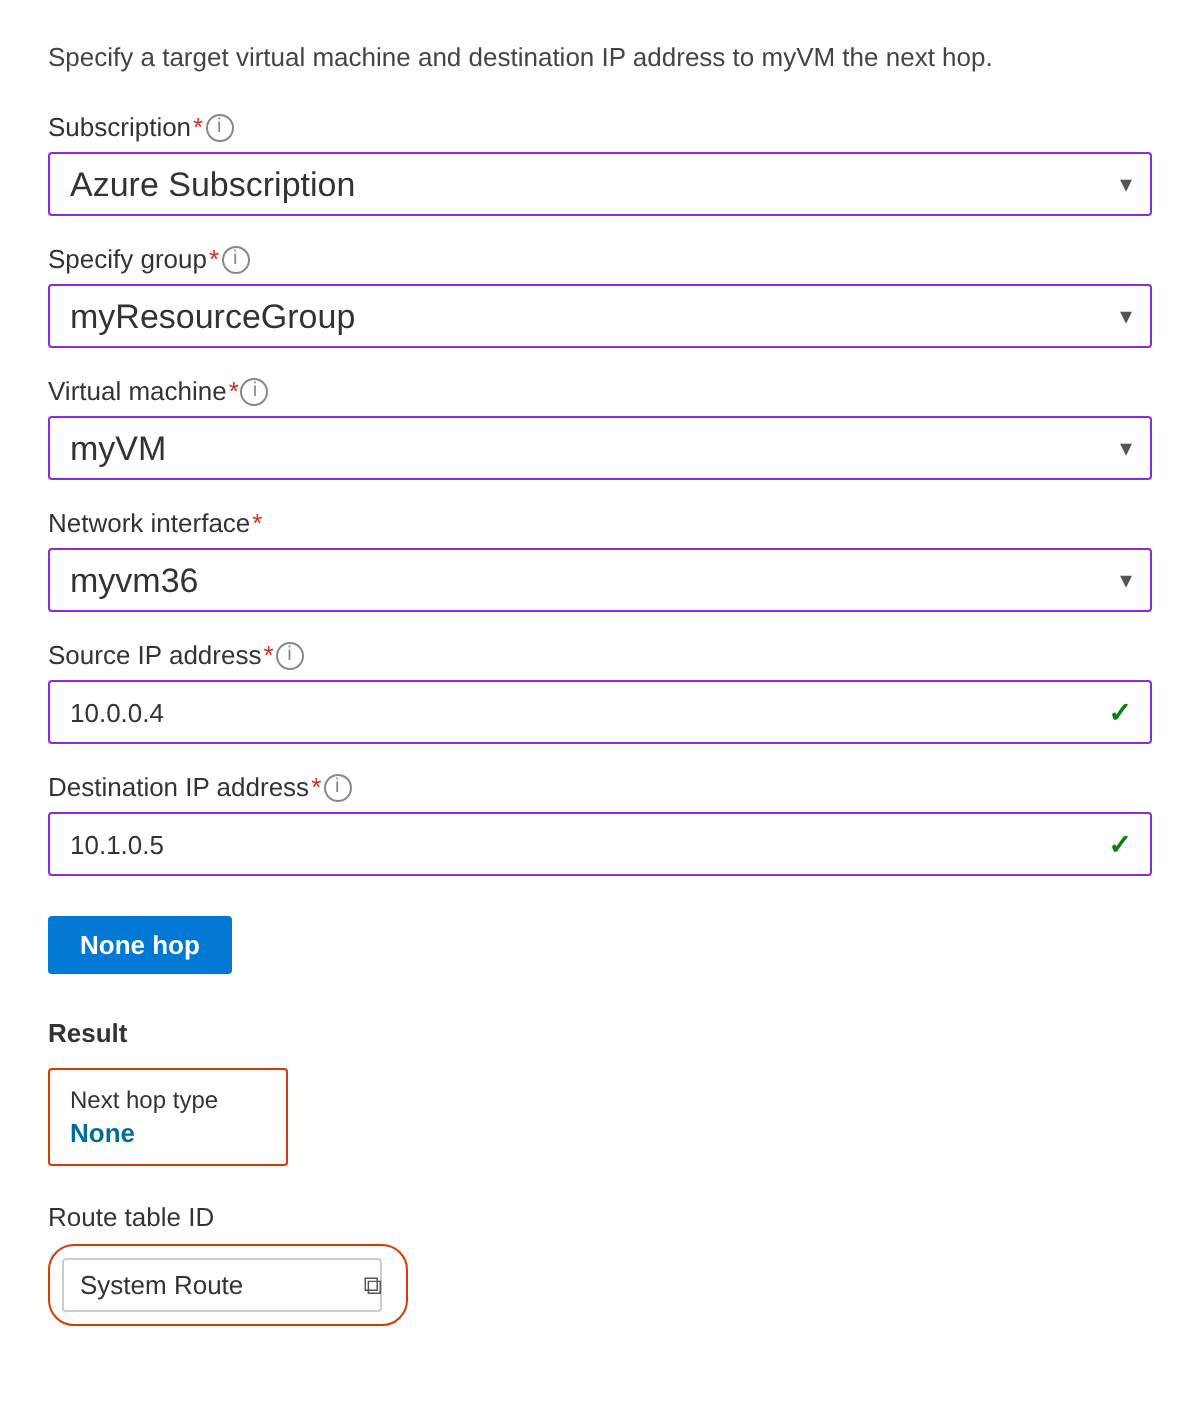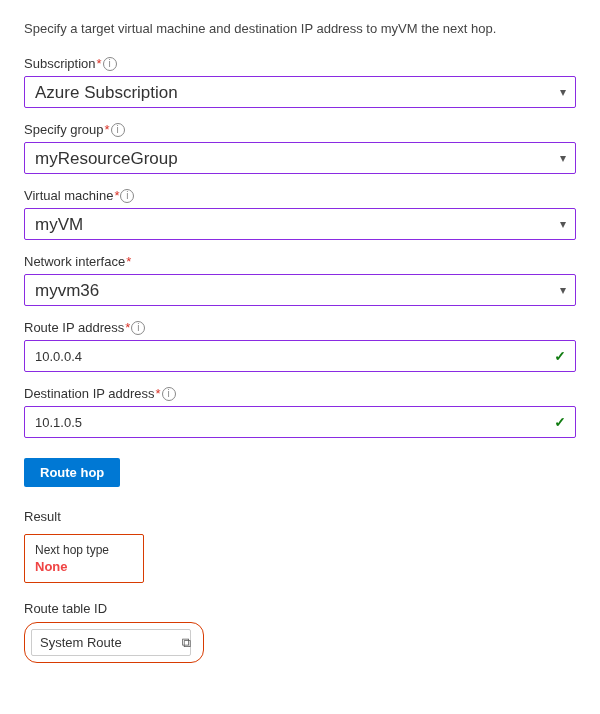--- a/index.html
+++ b/index.html
@@ -124,21 +124,21 @@
       margin-bottom: 18px;
     }
 
     .result-section {
       margin-top: 4px;
     }
 
     .result-title {
       font-size: 13px;
       color: #333;
-      font-weight: 400;
+      font-weight: 700;
       margin-bottom: 10px;
     }
 
     .result-box {
       border: 1px solid #d83b01;
       border-radius: 2px;
       padding: 8px 10px;
       margin-bottom: 14px;
       display: inline-block;
       min-width: 120px;
@@ -146,21 +146,21 @@
 
     .result-box-label {
       font-size: 12px;
       color: #333;
       margin-bottom: 2px;
     }
 
     .result-box-value {
       font-size: 13px;
       font-weight: 700;
-      color: #ef4444;
+      color: #0369a1;
     }
 
     .ip-address-section {
       margin-bottom: 14px;
     }
 
     .ip-address-label {
       font-size: 13px;
       color: #333;
       margin-bottom: 3px;
@@ -278,21 +278,21 @@
     <select class="select-field">
       <option>myvm36</option>
     </select>
     <span class="chevron-icon">▾</span>
   </div>
 </div>
 
 
 <div class="field-group">
   <div class="field-label">
-    <span>Route IP address</span>
+    <span>Source IP address</span>
     <span class="required-star">*</span>
     <span class="info-icon">i</span>
   </div>
   <div class="input-wrapper">
     <input type="text" class="text-input" readonly="" value="10.0.0.4" style="">
     <span class="check-icon">✓</span>
   </div>
 </div>
 
 
@@ -302,21 +302,21 @@
     <span class="required-star">*</span>
     <span class="info-icon">i</span>
   </div>
   <div class="input-wrapper">
     <input type="text" class="text-input" value="10.1.0.5" style="">
     <span class="check-icon">✓</span>
   </div>
 </div>
 
 
-<button class="next-hop-btn">Route hop</button>
+<button class="next-hop-btn">None hop</button>
 
 
 <div class="result-section">
   <div class="result-title">Result</div>
 
   
   <div class="result-box">
     <div class="result-box-label">Next hop type</div>
     <div class="result-box-value">None</div>
   </div>

